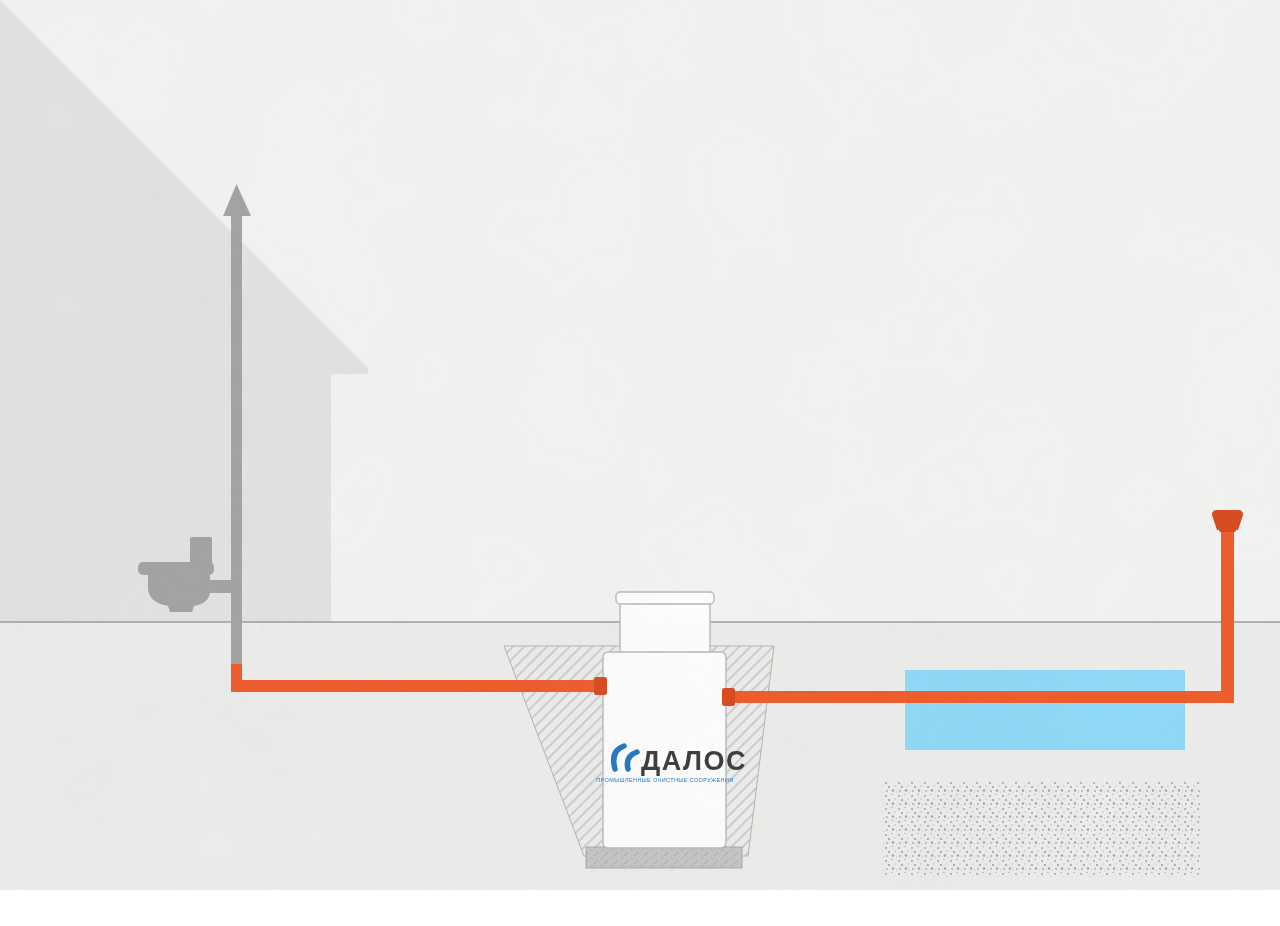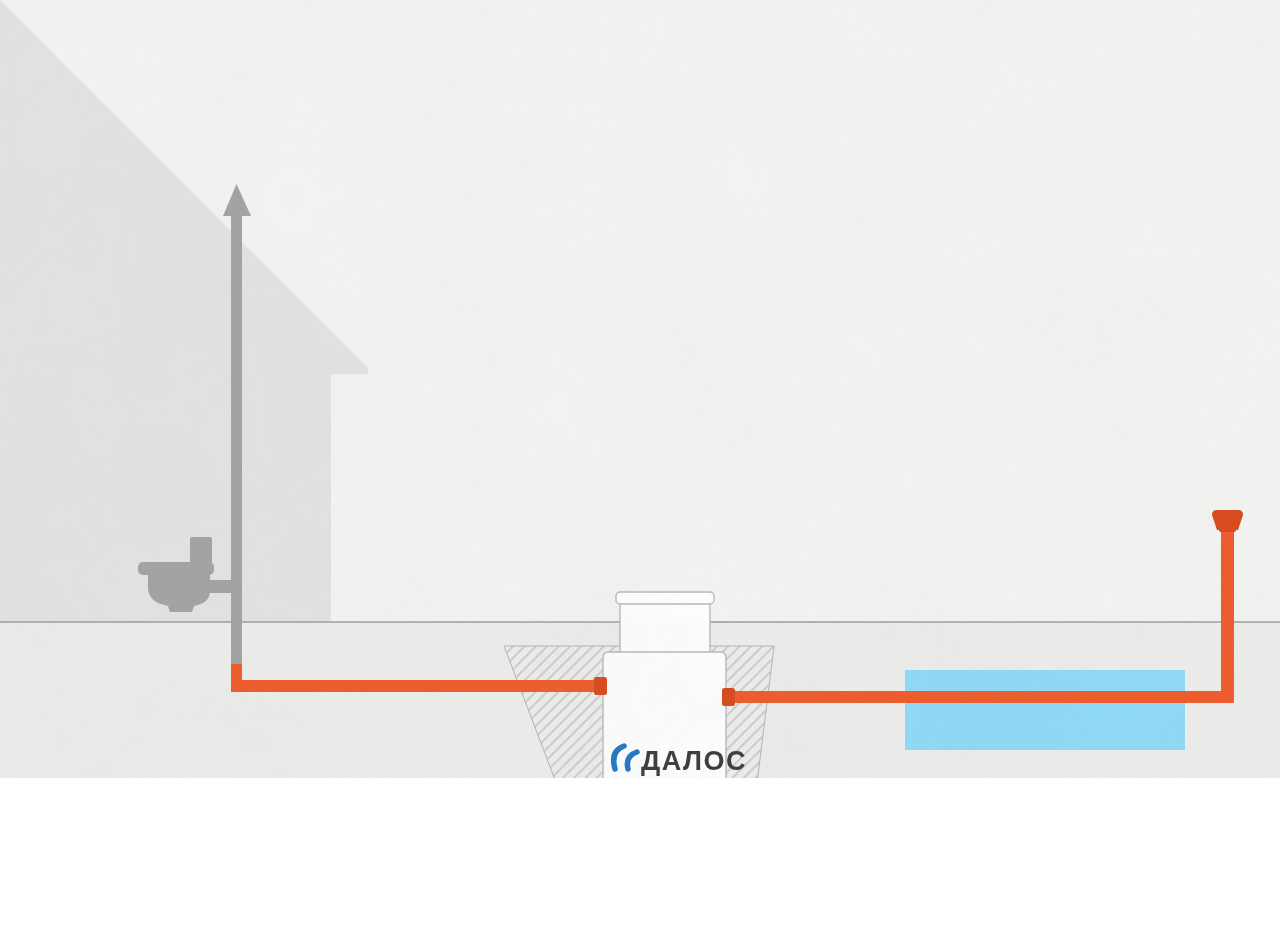--- a/index.html
+++ b/index.html
@@ -1,19 +1,19 @@
 <!DOCTYPE html>
 <html style="--background: #f4f4f2; --underground: #eeeeec; --ground-line: #9c9c9c; --house-gray: #e3e3e1; --fixture-gray: #a3a3a3; --pipe-orange: #f05a28; --pipe-orange-dark: #d9491c; --water-blue: #8edbf9; --logo-blue: #1f76c6; --tank-outline: #b9b9b9; --tank-text: #3a3a3a; --concrete-gray: #c6c6c4; --hatch-gray: #b4b4b2; --gravel-dot: #8f8f8f;"><head>
 <meta charset="utf-8">
 <style>
   html,body{margin:0;padding:0;}
   body{font-family:"Liberation Sans", sans-serif; background:#fff;}
   .canvas{
     position:relative;
-    width:1280px;height:778px;
+    width:1280px;height:890px;
     overflow:hidden;
     background:var(--background,#f4f4f2);
   }
   svg{display:block;}
 
   .f-bg        {fill:var(--background,#f4f4f2);}
   .f-underground{fill:var(--underground,#eeeeec);}
   .s-groundline{stroke:var(--ground-line,#9c9c9c);stroke-width:1.6;}
   .f-house     {fill:var(--house-gray,#e3e3e1);}
   .f-fixture   {fill:var(--fixture-gray,#a3a3a3);}

